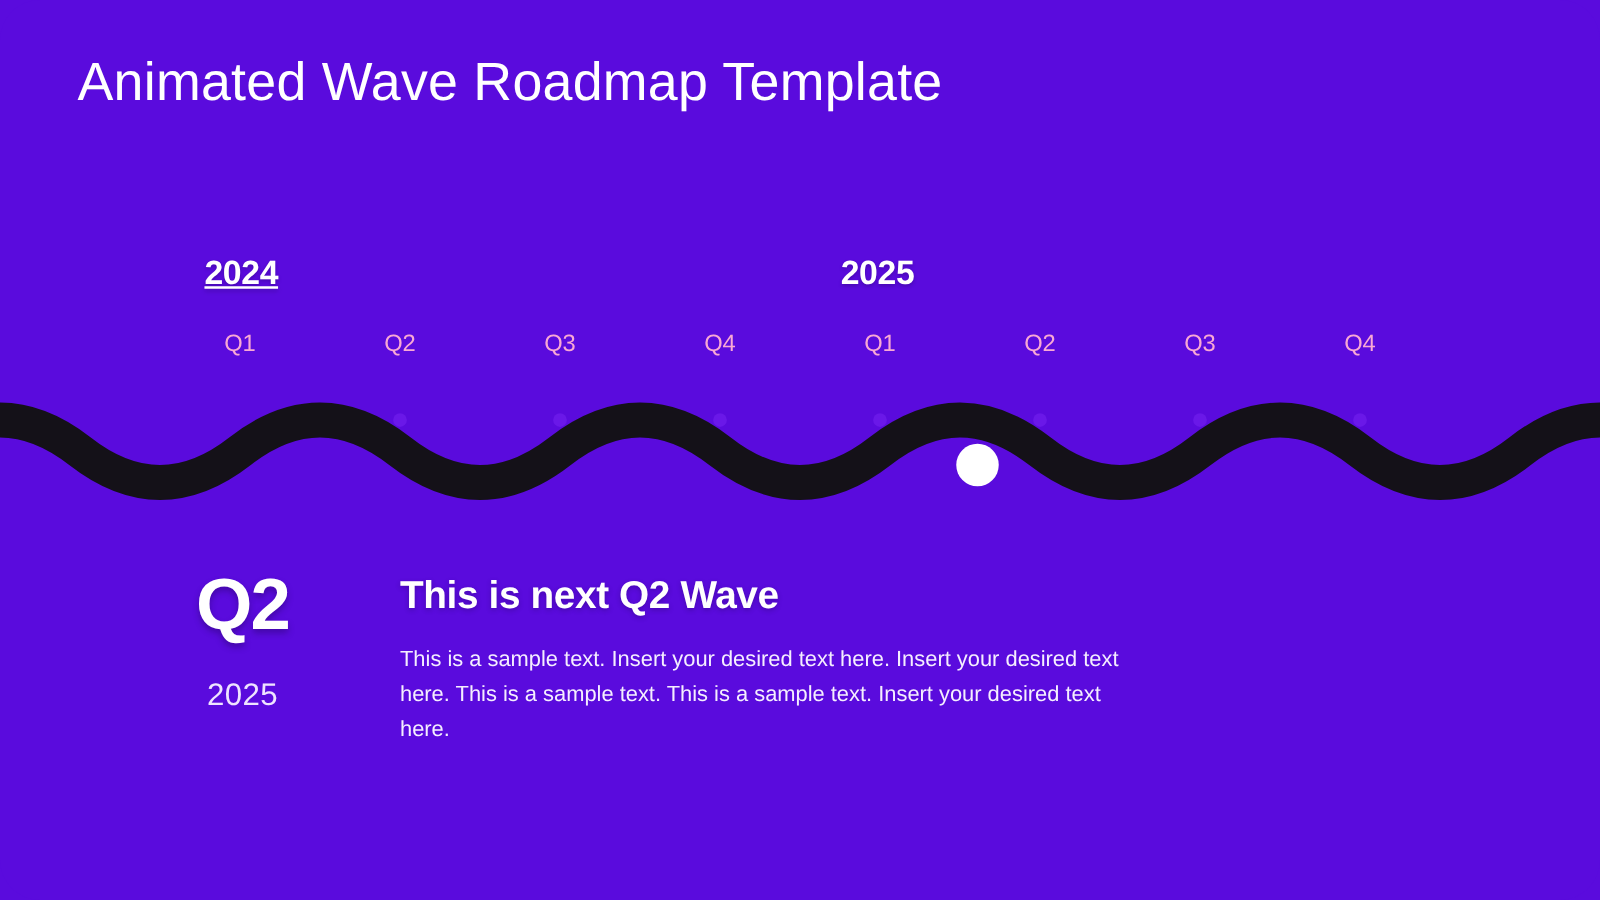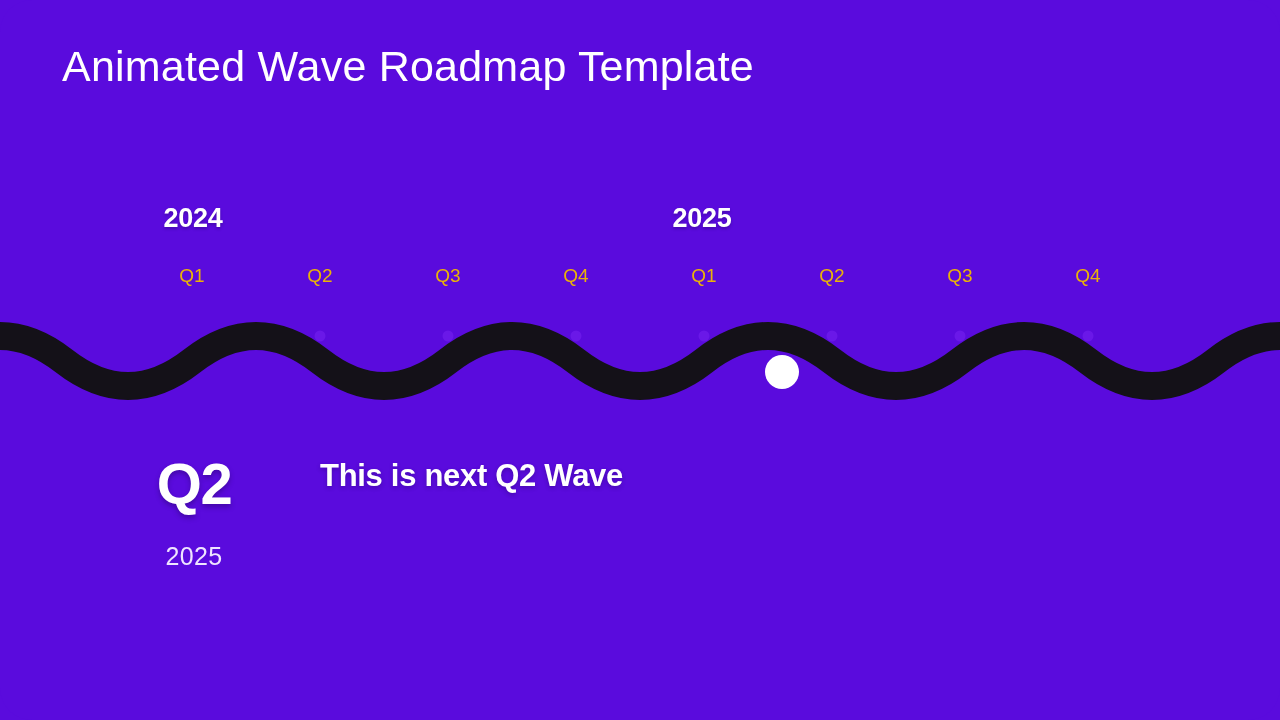--- a/index.html
+++ b/index.html
@@ -60,21 +60,21 @@
     transform: translateX(-50%);
     pointer-events: auto;
     text-shadow: 0 2px 3px rgba(20,0,60,0.28);
   }
 
   .quarter-label {
     position: absolute;
     top: 265px;
     font-size: 19px;
     font-weight: 400;
-    color: #eab308;
+    color: #f9a8d4;
     transform: translateX(-50%);
     pointer-events: auto;
   }
 
   
   #wave-wrap {
     position: absolute;
     left: 0;
     top: 296px;
     width: 1280px;
@@ -174,38 +174,39 @@
           <circle cx="832" cy="40" r="5.5" fill="#6A18E8"></circle>
           <circle cx="960" cy="40" r="5.5" fill="#6A18E8"></circle>
           <circle cx="1088" cy="40" r="5.5" fill="#6A18E8"></circle>
         </g>
     </svg>
   </div>
 
   <div id="current-marker"></div>
 
   <div id="timeline">
-      <div class="year-label" style="left: 193px;">2024</div>
+      <div class="year-label" style="left: 193px; text-decoration: underline;">2024</div>
       <div class="year-label" style="left: 702px;">2025</div>
       <div class="quarter-label" style="left: 192px;">Q1</div>
       <div class="quarter-label" style="left: 320px;">Q2</div>
       <div class="quarter-label" style="left: 448px;">Q3</div>
       <div class="quarter-label" style="left: 576px;">Q4</div>
       <div class="quarter-label" style="left: 704px;">Q1</div>
       <div class="quarter-label" style="left: 832px;">Q2</div>
       <div class="quarter-label" style="left: 960px;">Q3</div>
       <div class="quarter-label" style="left: 1088px;">Q4</div>
     </div>
 
   <div id="detail">
 
     <div id="detail-quarter-block">
       <div id="detail-quarter">Q2</div>
       <div id="detail-year">2025</div>
     </div>
 
     <div id="detail-text-block">
       <div id="detail-title">This is next Q2 Wave</div>
+      <div id="detail-body">This is a sample text. Insert your desired text here. Insert your desired text here. This is a sample text. This is a sample text. Insert your desired text here.</div>
     </div>
 
   </div>
 
 </div>
 
 </body></html>

